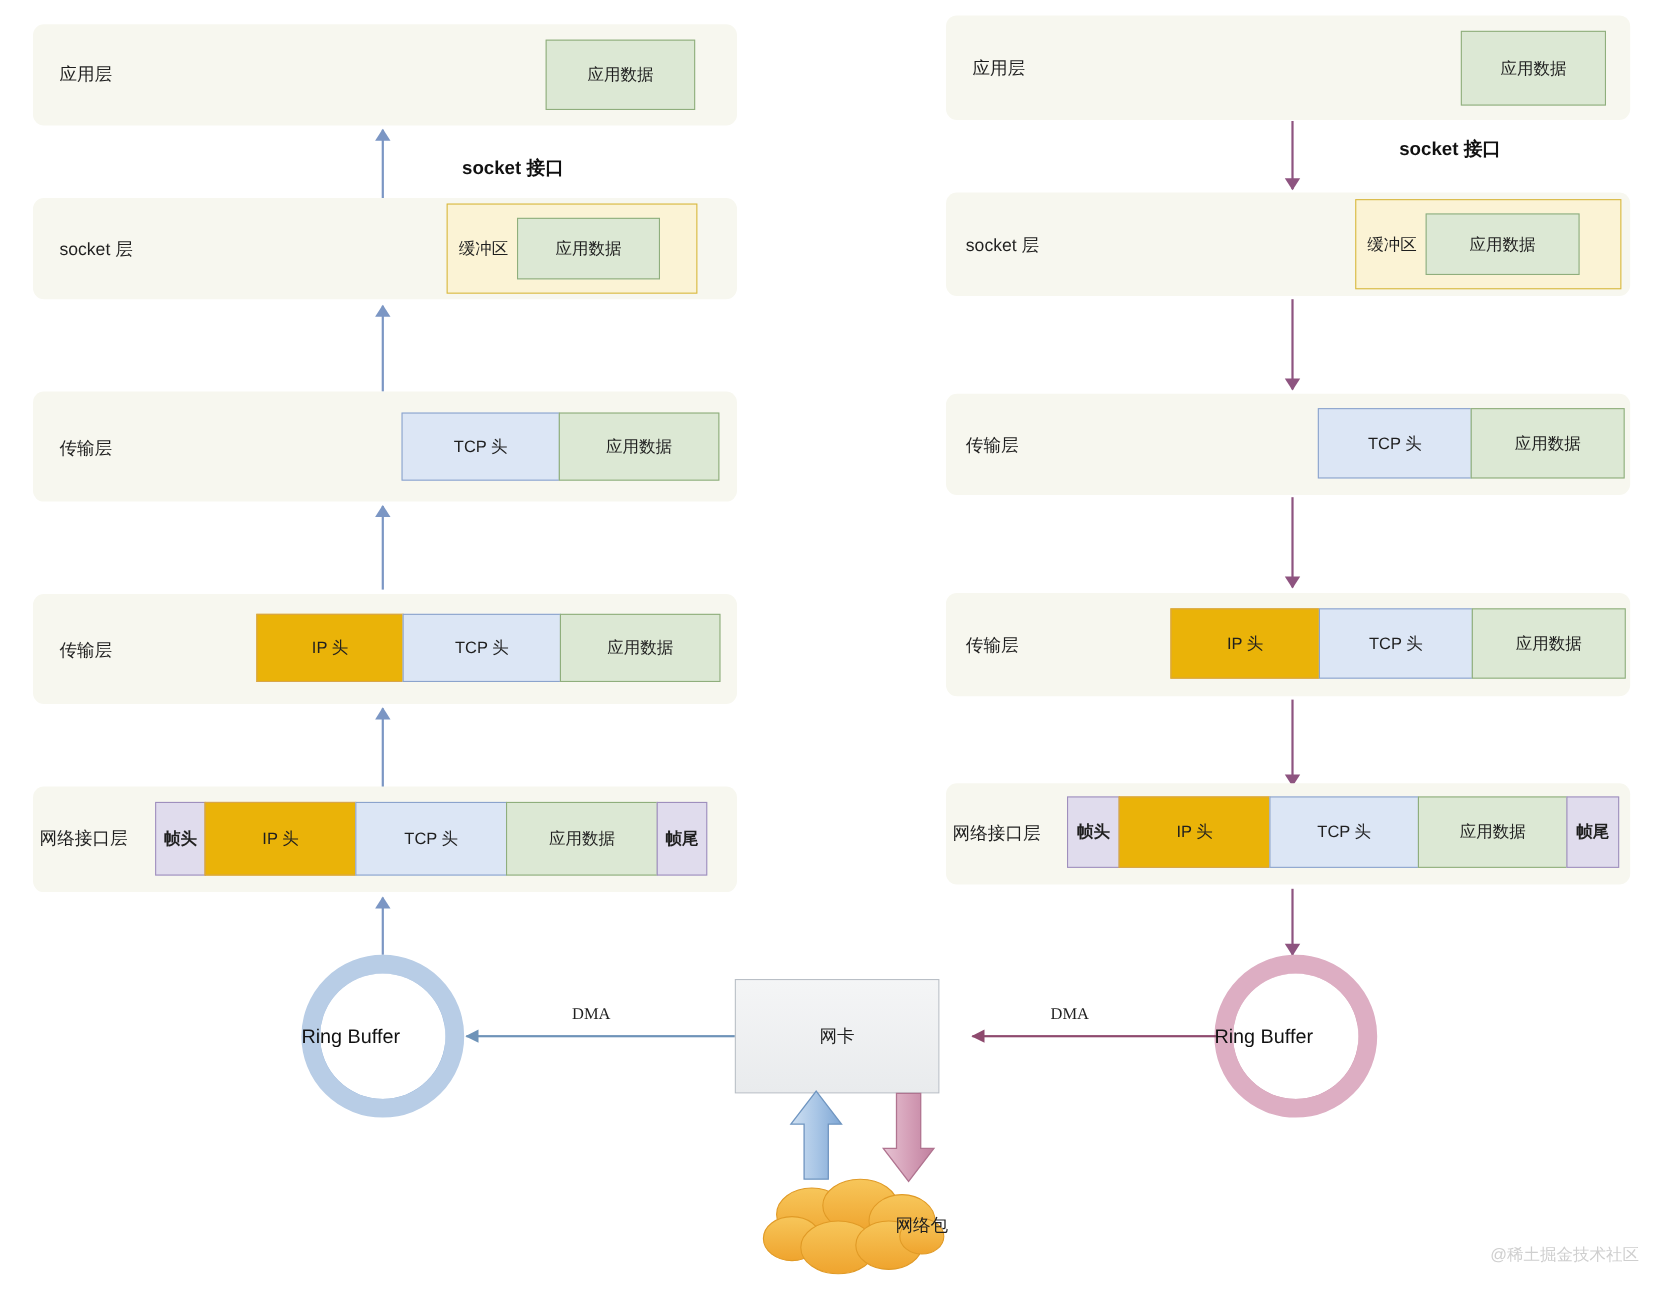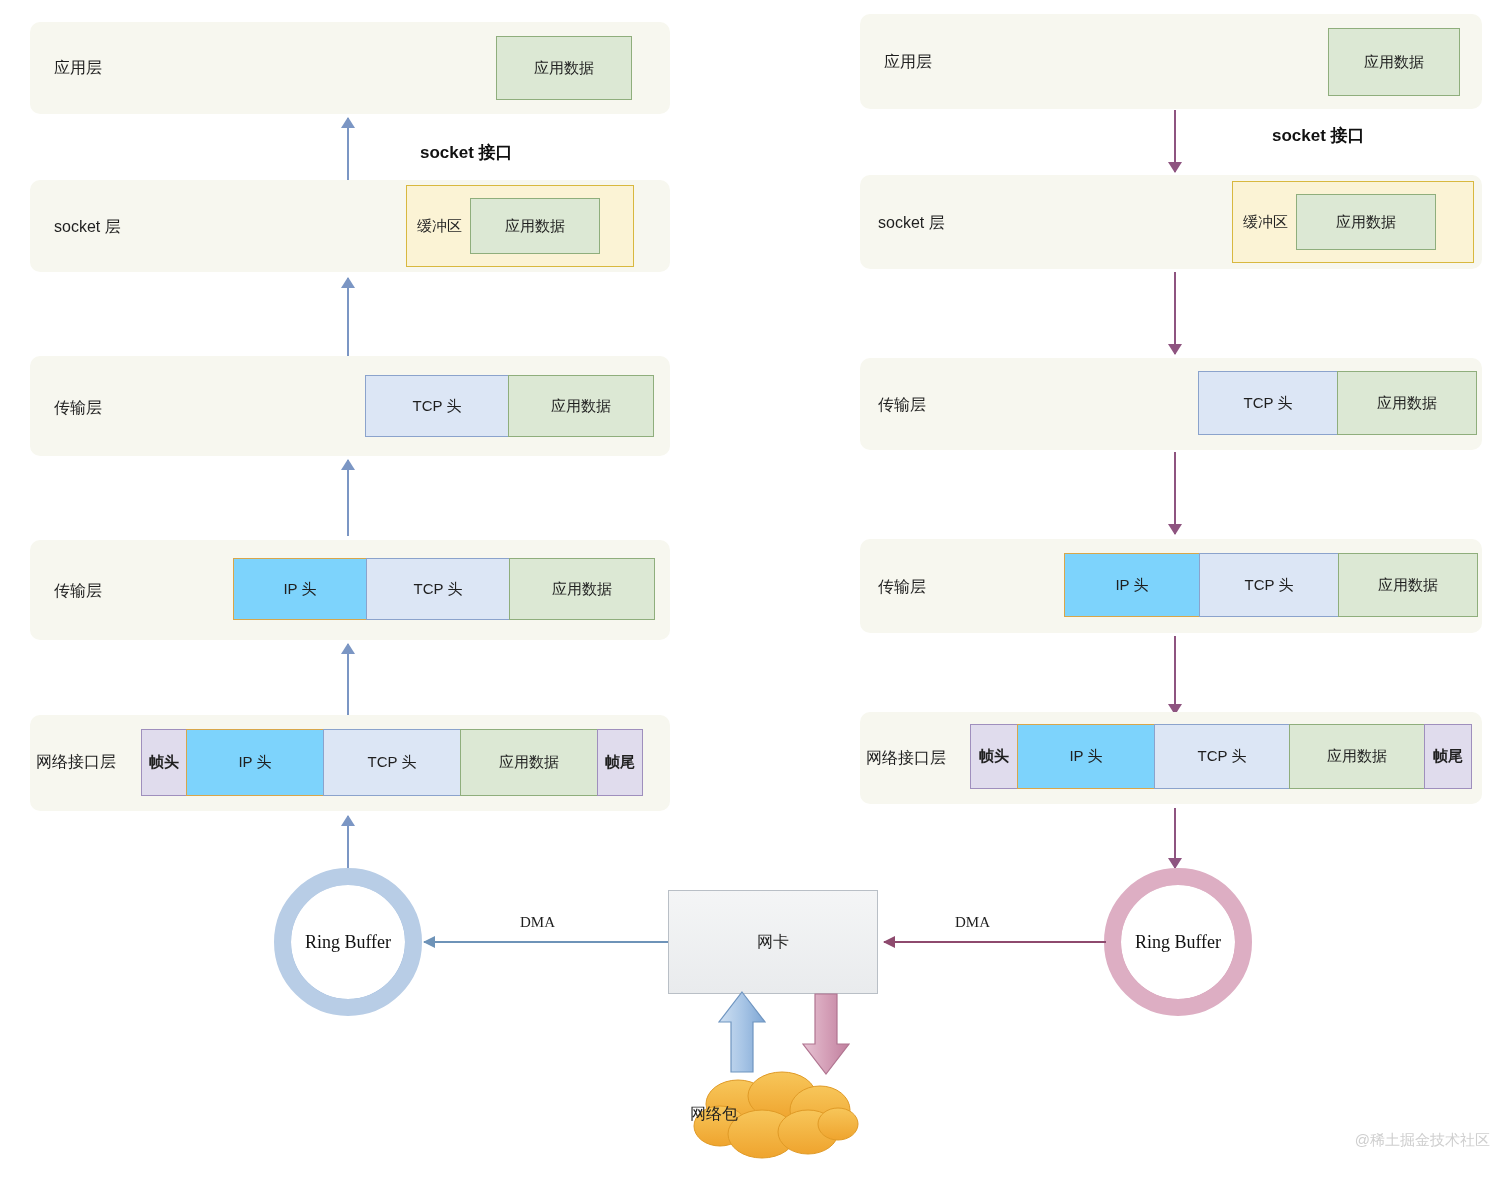--- a/index.html
+++ b/index.html
@@ -38,21 +38,21 @@
     display: flex;
     align-items: center;
     justify-content: center;
     font-size: 15px;
     color: #1f1f1f;
     white-space: nowrap;
     border: 1px solid #9aa6b8;
   }
   .seg.app   { background: #dce8d4; border-color: #8fae7c; }
   .seg.tcp   { background: #dce6f5; border-color: #8ba3cc; }
-  .seg.ip    { background: #7dd3fc; border-color: #d8a64a; }
+  .seg.ip    { background: #eab308; border-color: #d8a64a; }
   .seg.frame { background: #e0dced; border-color: #9f8fbd; font-weight: bold; }
 
   .segrow { position: absolute; display: flex; }
   .segrow .seg + .seg { margin-left: -1px; }
 
   
   .bufbox {
     position: absolute;
     background: #fbf3d5;
     border: 1px solid #d8b83f;
@@ -98,21 +98,21 @@
     font-weight: bold;
     color: #111;
     white-space: nowrap;
   }
 
   
   .ring {
     position: absolute;
     width: 148px; height: 148px;
     border-radius: 50%;
-    display: flex; align-items: center; justify-content: center; font-family: Liberation Serif, serif;
+    display: flex; align-items: center; 
   }
   .ring .ringband {
     position: absolute; inset: 0;
     border-radius: 50%;
     border: 17px solid transparent;
   }
   .ring.blue .ringband {
     border-color: #b8cde6;
     background:
       linear-gradient(#ffffff,#ffffff) padding-box,
@@ -171,21 +171,21 @@
 
   
   .cloud {
     position: absolute;
     width: 172px; height: 92px;
   }
   .cloud svg { display: block; }
   .cloud-label {
     position: absolute;
     left: 0; right: 0; top: 34px;
-    text-align: left;
+    text-align: right;
     font-size: 16px;
     color: #1f1f1f;
     z-index: 2;
   }
 
   
   .watermark {
     position: absolute;
     right: 22px; bottom: 28px;
     font-size: 15px;
@@ -341,21 +341,21 @@
     <div class="ringband"></div>
     <div class="ringlabel">Ring Buffer</div>
   </div>
 
   <div class="harrow purple" style="left:884px; top:936px; width:222px;">
     <div class="shaft"></div>
     <div class="head"></div>
   </div>
   <div class="dma-label" style="left:955px; top:914px;">DMA</div>
 
-  <div class="nic" style="left:668px; top:890px; width:210px; height:104px;">网卡</div>
+  <div class="nic" style="left:668px; top:890px; width:186px; height:104px;">网卡</div>
 
   <div class="fatarrow" style="left:716px; top:990px;">
     <svg width="52" height="84" viewBox="0 0 52 84" aria-hidden="true">
       <defs>
         <linearGradient id="gUp" x1="0" y1="0" x2="1" y2="0">
           <stop offset="0%" stop-color="#cfe0f2"></stop>
           <stop offset="50%" stop-color="#a9c6e6"></stop>
           <stop offset="100%" stop-color="#7ea6d4"></stop>
         </linearGradient>
       </defs>

